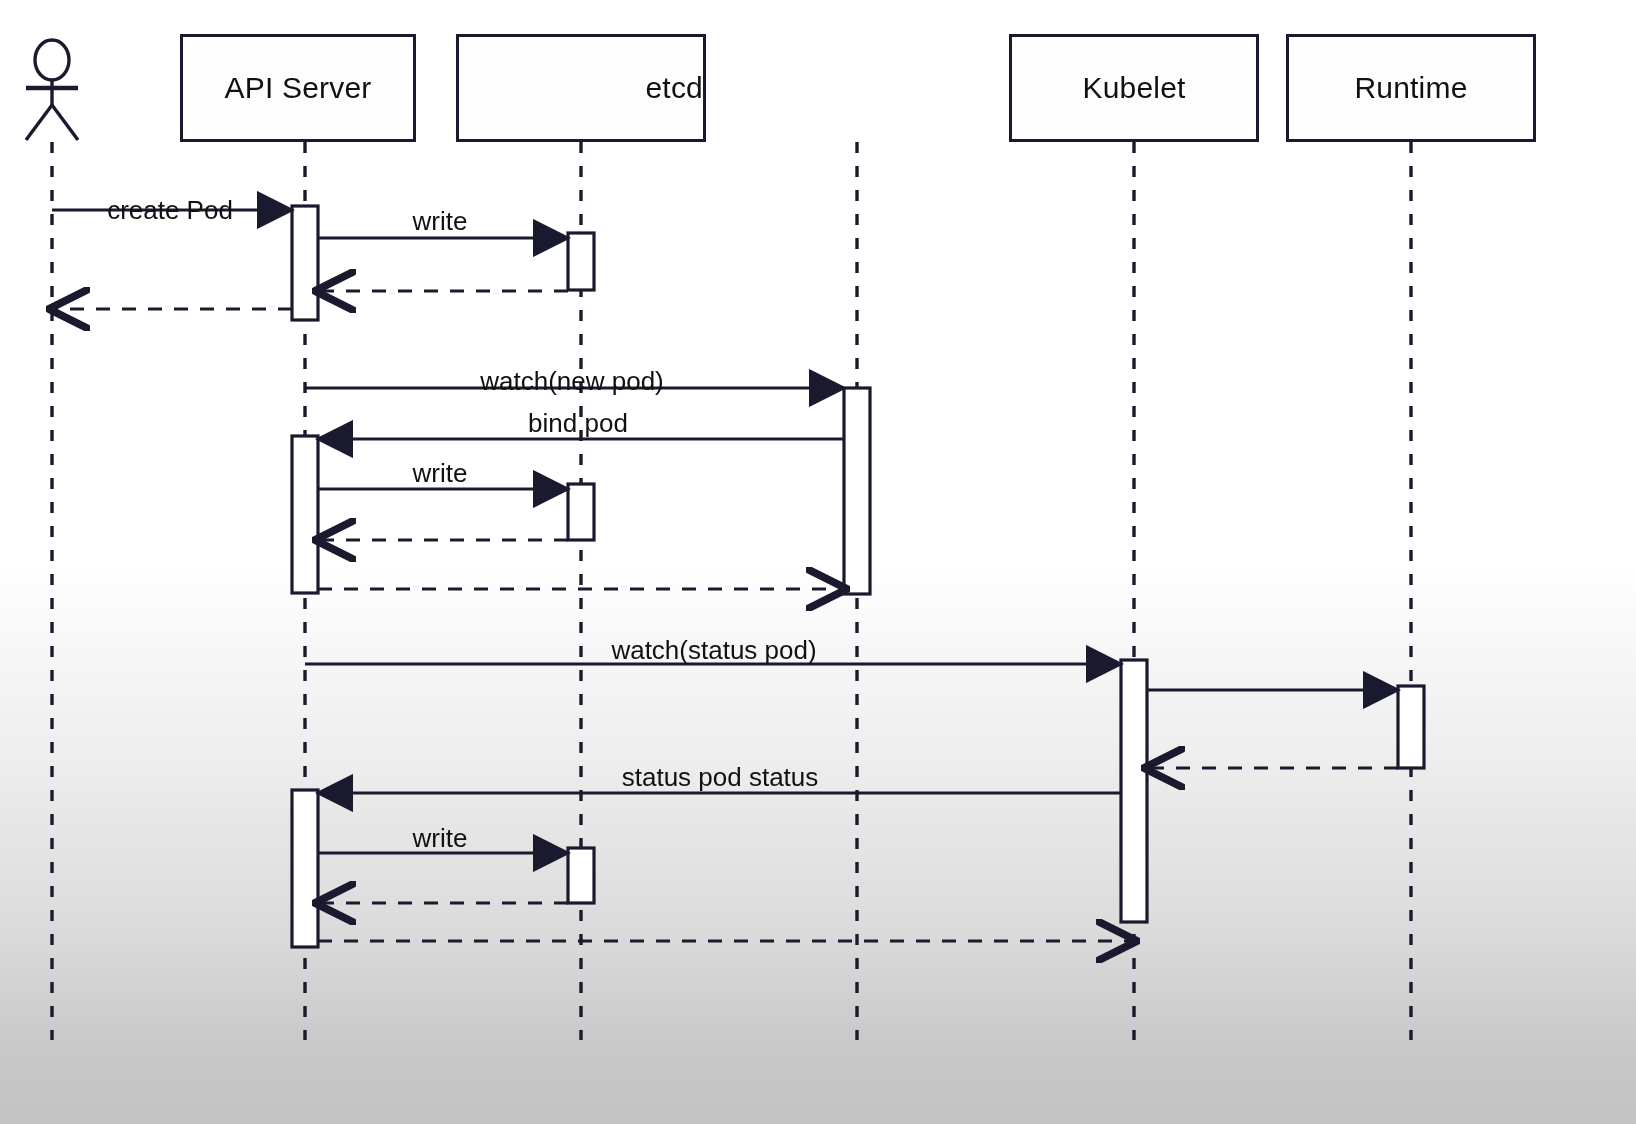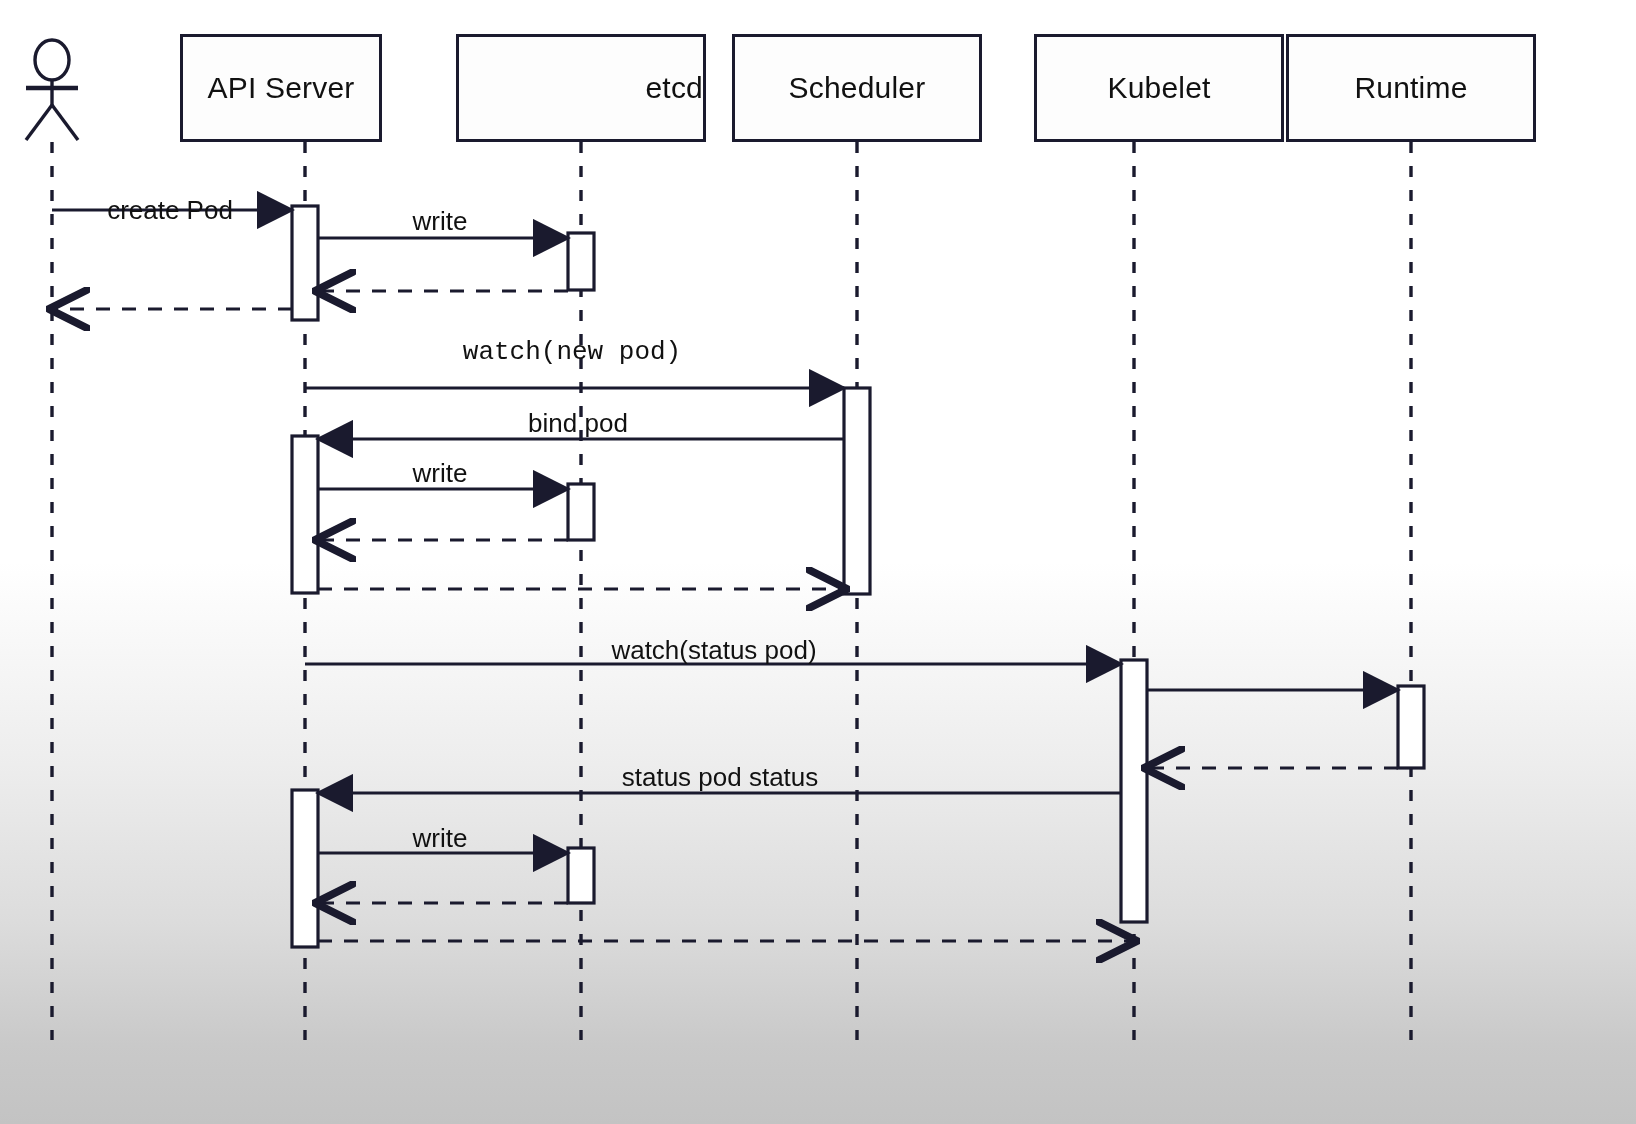--- a/index.html
+++ b/index.html
@@ -100,36 +100,33 @@
         <line x1="318" y1="589" x2="844" y2="589" stroke="#1a1a2e" stroke-width="3.2" fill="none" stroke-dasharray="14 12" marker-end="url(#openR)"></line>
         <line x1="305" y1="664" x2="1121" y2="664" stroke="#1a1a2e" stroke-width="3.2" fill="none" marker-end="url(#filledR)"></line>
         <line x1="1147" y1="690" x2="1398" y2="690" stroke="#1a1a2e" stroke-width="3.2" fill="none" marker-end="url(#filledR)"></line>
         <line x1="1398" y1="768" x2="1147" y2="768" stroke="#1a1a2e" stroke-width="3.2" fill="none" stroke-dasharray="14 12" marker-end="url(#openR)"></line>
         <line x1="1121" y1="793" x2="318" y2="793" stroke="#1a1a2e" stroke-width="3.2" fill="none" marker-end="url(#filledL)"></line>
         <line x1="318" y1="853" x2="568" y2="853" stroke="#1a1a2e" stroke-width="3.2" fill="none" marker-end="url(#filledR)"></line>
         <line x1="568" y1="903" x2="318" y2="903" stroke="#1a1a2e" stroke-width="3.2" fill="none" stroke-dasharray="14 12" marker-end="url(#openR)"></line>
         <line x1="318" y1="941" x2="1134" y2="941" stroke="#1a1a2e" stroke-width="3.2" fill="none" stroke-dasharray="14 12" marker-end="url(#openR)"></line>
       </svg>
     </div>
-<div class="lane-box" style="left: 180px; top: 34px; width: 202px; height: 108px;">
+<div class="lane-box" style="left: 180px; top: 34px; width: 236px; height: 108px;">
       <span>API Server</span>
     </div>
     <div class="lane-box" style="left: 456px; top: 34px; width: 250px; height: 108px; justify-content: flex-end;">
       <span>etcd</span>
     </div>
-    <div class="lane-box" style="left: 732px; top: 34px; width: 250px; height: 108px;">
-      <span>Scheduler</span>
-    </div>
-    <div class="lane-box" style="left: 1034px; top: 34px; width: 250px; height: 108px;">
+    <div class="lane-box" style="left: 1009px; top: 34px; width: 250px; height: 108px;">
       <span>Kubelet</span>
     </div>
     <div class="lane-box" style="left: 1286px; top: 34px; width: 250px; height: 108px;">
       <span>Runtime</span>
     </div>
     <div class="msg-label" style="left: 170px; top: 180px; margin-top: 15px;">create Pod</div>
     <div class="msg-label" style="left: 440px; top: 206px;">write</div>
-    <div class="msg-label" style="left: 572px; top: 337px; font-family: Liberation Mono, monospace;">watch(new pod)</div>
+    <div class="msg-label" style="left: 572px; top: 366px;">watch(new pod)</div>
     <div class="msg-label" style="left: 578px; top: 408px;">bind pod</div>
     <div class="msg-label" style="left: 440px; top: 458px;">write</div>
     <div class="msg-label" style="left: 714px; top: 635px;">watch(status pod)</div>
     <div class="msg-label" style="left: 720px; top: 762px;">status pod status</div>
     <div class="msg-label" style="left: 440px; top: 823px;">write</div>
   </div>
 
 </body></html>

